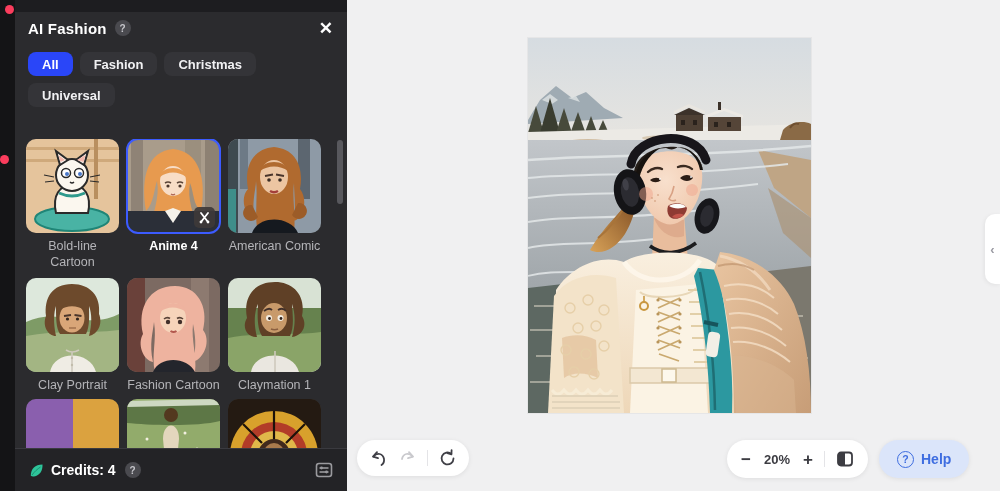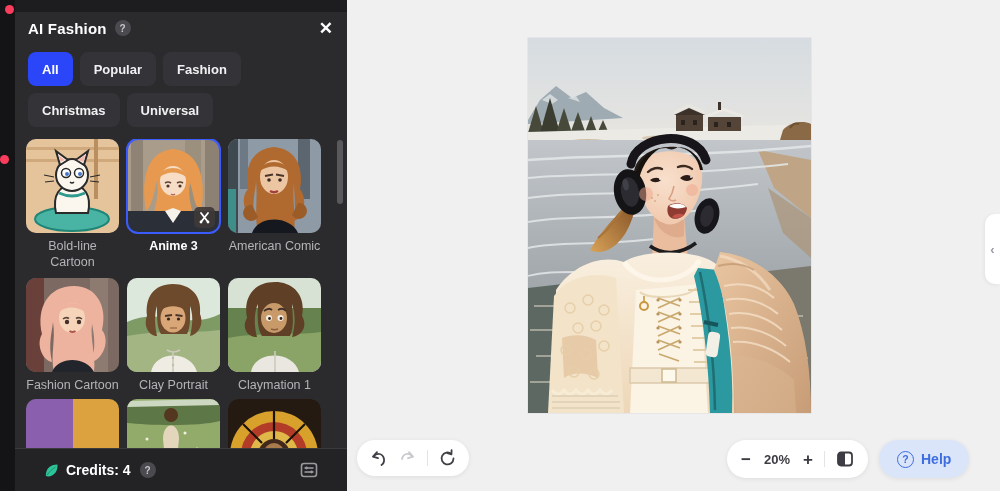--- a/index.html
+++ b/index.html
@@ -16,41 +16,41 @@
   
   .panel { position:absolute; left:15px; top:0; width:332px; height:491px; background:#2b2b2e; z-index:4; overflow:hidden; }
   .panel-topband { position:absolute; left:0; top:0; width:100%; height:12px; background:#1d1d20; }
   .panel-header { position:absolute; left:13px; top:17px; right:14px; height:22px; display:flex; align-items:center; }
   .panel-title { color:#fff; font-size:15px; font-weight:bold; letter-spacing:.2px; }
   .q-circle { width:16px; height:16px; border-radius:50%; background:#4a4a4f; color:#c6c6cb; font-size:10px; font-weight:bold;
               display:flex; align-items:center; justify-content:center; margin-left:8px; }
   .close-x { margin-left:auto; color:#fff; font-size:17px; font-weight:bold; cursor:pointer; line-height:1; }
 
   .chips { position:absolute; left:13px; top:52px; width:300px; display:flex; flex-wrap:wrap; gap:7px; }
-  .chip { height:34px; padding:0 14px; border-radius:8px; background:#343438; color:#f1f1f3; font-size:13px; font-weight:bold;
+  .chip { height:24px; padding:0 14px; border-radius:8px; background:#343438; color:#f1f1f3; font-size:13px; font-weight:bold;
           display:flex; align-items:center; cursor:pointer; }
   .chip.selected { background:#2a46f8; color:#fff; }
 
   .thumb-scroll { position:absolute; left:0; top:139px; width:332px; height:309px; overflow:hidden; }
   .thumb-row { display:flex; gap:8px; padding:0 11px; }
   .thumb-row.r2 { margin-top:8px; }
   .thumb-row.r3 { margin-top:6px; }
   .thumb { width:93px; flex:0 0 93px; cursor:pointer; }
   .thumb-img { position:relative; width:93px; height:94px; border-radius:10px; overflow:hidden; background:#444; }
   .thumb-img.selected { outline:2px solid #3c5bff; outline-offset:-1px; border-radius:11px; }
   .thumb-img svg { display:block; }
   .thumb-label { margin-top:5px; text-align:center; font-size:12.5px; line-height:16px; color:#b4b4b8; }
   .thumb-label.selected { color:#fff; font-weight:bold; }
   .adjust-badge { position:absolute; right:5px; bottom:5px; width:21px; height:21px; border-radius:5px; background:rgba(62,58,56,.92);
                   display:flex; align-items:center; justify-content:center; }
 
   .panel-scrollbar { position:absolute; left:322px; top:140px; width:6px; height:64px; border-radius:3px; background:#58585d; }
 
   .credits-bar { position:absolute; left:0; bottom:0; width:332px; height:43px; background:#232326; border-top:1px solid #3a3a3f;
-                 display:flex; align-items:center; padding:0 29px; }
+                 display:flex; align-items:center; padding:0 14px; }
   .credits-text { color:#fff; font-size:14px; font-weight:bold; margin-left:7px; }
   .credits-bar .q-circle { margin-left:9px; }
   .panel-toggle-icon { margin-left:auto; cursor:pointer; display:flex; }
 
   
   .artwork { position:absolute; left:528px; top:38px; width:283px; height:375px; box-shadow:0 0 0 1px rgba(0,0,0,.04); }
   .artwork svg { display:block; }
 
   
   .pill { position:absolute; background:#fff; border-radius:19px; box-shadow:0 1px 5px rgba(0,0,0,.08); display:flex; align-items:center; }
@@ -83,21 +83,20 @@
     <div class="panel-topband"></div>
 
     <div class="panel-header">
       <span class="panel-title">AI Fashion</span>
       <span class="q-circle">?</span>
       <span class="close-x">✕</span>
     </div>
 
     <div class="chips">
       <div class="chip selected">All</div>
-      <div class="chip">Popular</div>
       <div class="chip">Fashion</div>
       <div class="chip">Christmas</div>
       <div class="chip">Universal</div>
     </div>
 
     <div class="thumb-scroll">
 
       <div class="thumb-row">
         <div class="thumb">
           <div class="thumb-img">
@@ -144,21 +143,21 @@
               <path d="M38 72 L46 84 L54 72 L46 69 Z" fill="#f5f2ea"></path>
             </svg>
             <div class="adjust-badge">
               <svg width="13" height="13" viewBox="0 0 13 13">
                   <path d="M3 2 L10 11 M10 2 L3 11" stroke="#fff" stroke-width="1.8" stroke-linecap="round"></path>
                   <circle cx="3" cy="11" r="1.4" fill="#fff"></circle>
                   <circle cx="10" cy="11" r="1.4" fill="#fff"></circle>
                 </svg>
             </div>
           </div>
-          <div class="thumb-label selected">Anime 3</div>
+          <div class="thumb-label selected">Anime 4</div>
         </div>
 
         <div class="thumb">
           <div class="thumb-img">
             <svg width="93" height="94" viewBox="0 0 93 94">
               <rect width="93" height="94" fill="#8e9aa6"></rect>
               <rect x="0" width="10" height="94" fill="#3e4a50"></rect>
               <rect x="70" width="12" height="60" fill="#5c6670"></rect>
               <rect x="12" width="8" height="50" fill="#6d7a86"></rect>
               <path d="M46 8 C24 10 16 28 20 50 C12 58 16 76 26 80 C24 60 28 50 28 42 C30 60 26 76 30 94 L66 94 C68 76 64 60 66 44 C66 54 68 66 66 82 C76 78 80 60 72 50 C76 28 68 10 46 8 Z" fill="#b06a2f"></path>
@@ -174,56 +173,56 @@
             </svg>
           </div>
           <div class="thumb-label">American Comic</div>
         </div>
       </div>
 
       <div class="thumb-row r2">
         <div class="thumb">
           <div class="thumb-img">
             <svg width="93" height="94" viewBox="0 0 93 94">
-              <rect width="93" height="94" fill="#7c6a62"></rect>
-              <rect width="18" height="94" fill="#6a413a"></rect>
-              <rect x="64" width="18" height="94" fill="#8d7a70"></rect>
-              <path d="M48 8 C22 8 10 30 16 56 C10 66 16 82 26 84 C22 66 26 54 27 44 C30 62 24 78 28 94 L68 94 C70 78 64 62 66 46 C68 56 70 68 66 84 C78 80 84 62 76 52 C82 28 70 8 48 8 Z" fill="#eeb39f"></path>
-              <ellipse cx="46" cy="40" rx="13" ry="15" fill="#f6d4ba"></ellipse>
-              <path d="M33 34 C35 22 57 22 59 34 C51 28 40 28 33 34 Z" fill="#eeb39f"></path>
-              <path d="M37 41 q3 -2.5 6 -.5 M50 40.5 q3 -2 6 .5" stroke="#5a4438" stroke-width="1.6" fill="none"></path>
-              <circle cx="41" cy="44" r="2.2" fill="#41302a"></circle>
-                <circle cx="53" cy="44" r="2.2" fill="#41302a"></circle>
-              <path d="M43.5 53 q3 2 6 0" stroke="#b3584e" stroke-width="2" fill="none"></path>
-              <path d="M26 94 C32 78 60 78 68 94 Z" fill="#23252c"></path>
-            </svg>
-          </div>
-          <div class="thumb-label">Fashion Cartoon</div>
-        </div>
-
-        <div class="thumb">
-          <div class="thumb-img">
-            <svg width="93" height="94" viewBox="0 0 93 94">
               <rect width="93" height="94" fill="#dde8dc"></rect>
               <path d="M0 44 C20 34 40 40 60 42 C75 43 85 40 93 36 L93 94 L0 94 Z" fill="#7e9b66"></path>
               <path d="M0 58 C30 52 60 56 93 52 L93 94 L0 94 Z" fill="#a3b583"></path>
               <path d="M46 6 C26 6 18 20 20 38 C16 48 22 58 30 58 C27 44 28 34 30 28 C30 40 30 50 34 56 L60 56 C64 48 63 38 63 28 C66 36 66 46 63 58 C72 56 77 46 73 36 C75 18 64 6 46 6 Z" fill="#6d4a2c"></path>
               <ellipse cx="46" cy="40" rx="12.5" ry="14.5" fill="#d9a678"></ellipse>
               <path d="M34 32 C37 22 55 22 58 32 C51 27 41 27 34 32 Z" fill="#6d4a2c"></path>
               <path d="M38 38 l7 -1 M48.5 37 l7 1" stroke="#4a352b" stroke-width="1.8" fill="none"></path>
               <circle cx="41.5" cy="41" r="1.6" fill="#33261f"></circle>
                 <circle cx="51.5" cy="41" r="1.6" fill="#33261f"></circle>
               <path d="M43 50 l7 0" stroke="#a0704c" stroke-width="1.6" fill="none"></path>
               <path d="M24 94 C28 72 64 72 70 94 Z" fill="#efece4"></path>
               <path d="M46 74 L46 94 M40 72 q6 4 13 0" stroke="#cfcabd" stroke-width="1.6" fill="none"></path>
               <circle cx="46" cy="80" r="1.2" fill="#c2bcab"></circle>
                 <circle cx="46" cy="87" r="1.2" fill="#c2bcab"></circle>
             </svg>
           </div>
           <div class="thumb-label">Clay Portrait</div>
+        </div>
+
+        <div class="thumb">
+          <div class="thumb-img">
+            <svg width="93" height="94" viewBox="0 0 93 94">
+              <rect width="93" height="94" fill="#7c6a62"></rect>
+              <rect width="18" height="94" fill="#6a413a"></rect>
+              <rect x="64" width="18" height="94" fill="#8d7a70"></rect>
+              <path d="M48 8 C22 8 10 30 16 56 C10 66 16 82 26 84 C22 66 26 54 27 44 C30 62 24 78 28 94 L68 94 C70 78 64 62 66 46 C68 56 70 68 66 84 C78 80 84 62 76 52 C82 28 70 8 48 8 Z" fill="#eeb39f"></path>
+              <ellipse cx="46" cy="40" rx="13" ry="15" fill="#f6d4ba"></ellipse>
+              <path d="M33 34 C35 22 57 22 59 34 C51 28 40 28 33 34 Z" fill="#eeb39f"></path>
+              <path d="M37 41 q3 -2.5 6 -.5 M50 40.5 q3 -2 6 .5" stroke="#5a4438" stroke-width="1.6" fill="none"></path>
+              <circle cx="41" cy="44" r="2.2" fill="#41302a"></circle>
+                <circle cx="53" cy="44" r="2.2" fill="#41302a"></circle>
+              <path d="M43.5 53 q3 2 6 0" stroke="#b3584e" stroke-width="2" fill="none"></path>
+              <path d="M26 94 C32 78 60 78 68 94 Z" fill="#23252c"></path>
+            </svg>
+          </div>
+          <div class="thumb-label">Fashion Cartoon</div>
         </div>
 
         <div class="thumb">
           <div class="thumb-img">
             <svg width="93" height="94" viewBox="0 0 93 94">
               <rect width="93" height="94" fill="#d8e2d4"></rect>
               <rect y="30" width="93" height="30" fill="#66824e"></rect>
               <path d="M0 60 C30 54 62 58 93 54 L93 94 L0 94 Z" fill="#8aa468"></path>
               <path d="M47 4 C25 4 15 20 19 40 C13 50 20 60 29 59 C25 44 27 32 30 26 C29 42 30 52 34 58 L62 58 C66 50 65 40 64 26 C67 34 68 46 64 59 C74 58 80 48 74 38 C78 18 66 4 47 4 Z" fill="#5f4026"></path>
               <ellipse cx="46" cy="40" rx="13" ry="15" fill="#c89a6a"></ellipse>

